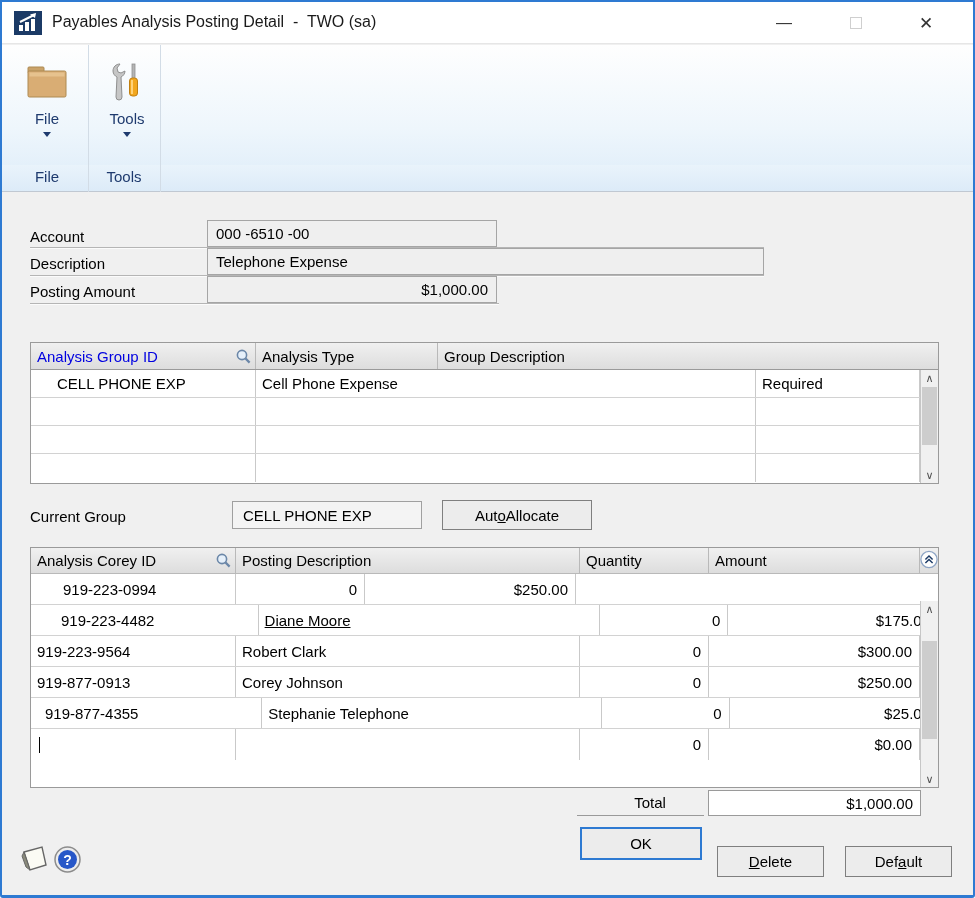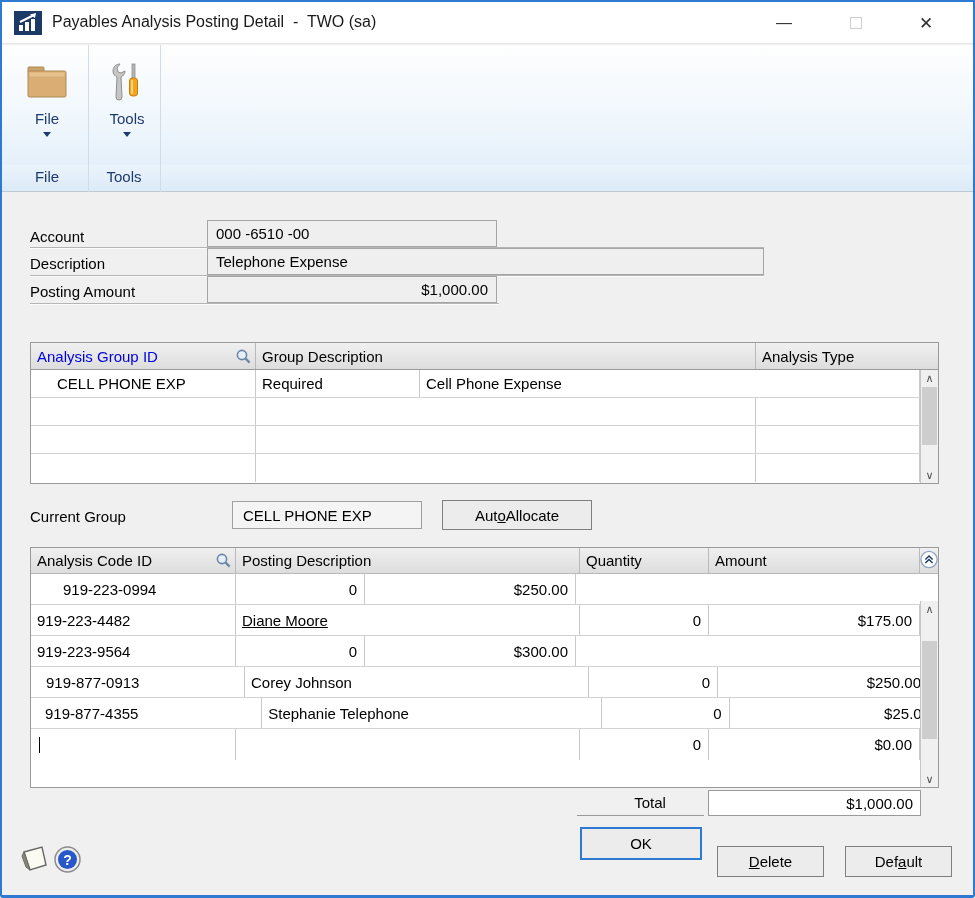--- a/index.html
+++ b/index.html
@@ -149,27 +149,27 @@
 
   <div class="gp-table" style="left:28px;top:340px;width:909px;height:142px;">
     <div class="hdr-row" style="height:27px;">
       <div class="hdr-cell" style="width:225px;">
         <span class="link">Analysis Group ID</span>
         <svg class="lookup" width="17" height="17" viewBox="0 0 17 17">
           <circle cx="7" cy="7" r="4.6" fill="#e6f0fa" stroke="#6b87a8" stroke-width="1.6"></circle>
           <line x1="10.4" y1="10.4" x2="14.6" y2="14.6" stroke="#6b87a8" stroke-width="2.2"></line>
         </svg>
       </div>
+      <div class="hdr-cell" style="width:182px;">Analysis Type</div>
       <div class="hdr-cell" style="width:500px;">Group Description</div>
-      <div class="hdr-cell" style="width:182px;">Analysis Type</div>
     </div>
     <div class="data-row" style="height:28px;">
       <div class="cell" style="width:225px;padding-left:26px;">CELL PHONE EXP</div>
+      <div class="cell" style="width:500px;">Cell Phone Expense</div>
       <div class="cell" style="width:164px;">Required</div>
-      <div class="cell" style="width:500px;">Cell Phone Expense</div>
     </div>
     <div class="data-row" style="height:28px;">
       <div class="cell" style="width:225px;"></div>
       <div class="cell" style="width:500px;"></div>
       <div class="cell" style="width:164px;"></div>
     </div>
     <div class="data-row" style="height:28px;">
       <div class="cell" style="width:225px;"></div>
       <div class="cell" style="width:500px;"></div>
       <div class="cell" style="width:164px;"></div>
@@ -190,21 +190,21 @@
   <div class="cg-box" style="left:230px;top:499px;width:190px;height:28px;">CELL PHONE EXP</div>
   <div class="push-btn" style="left:440px;top:498px;width:150px;height:30px;">
     <span>Aut</span>
       <span class="u">o</span>
       <span> Allocate</span>
   </div>
 
   <div class="gp-table" style="left:28px;top:545px;width:909px;height:241px;">
     <div class="hdr-row" style="height:26px;border-bottom:1px solid #b9b9b9;">
       <div class="hdr-cell" style="width:205px;">
-        <span>Analysis Code ID</span>
+        <span>Analysis Corey ID</span>
         <svg class="lookup" width="17" height="17" viewBox="0 0 17 17">
           <circle cx="7" cy="7" r="4.6" fill="#e6f0fa" stroke="#6b87a8" stroke-width="1.6"></circle>
           <line x1="10.4" y1="10.4" x2="14.6" y2="14.6" stroke="#6b87a8" stroke-width="2.2"></line>
         </svg>
       </div>
       <div class="hdr-cell" style="width:344px;">Posting Description</div>
       <div class="hdr-cell" style="width:129px;">Quantity</div>
       <div class="hdr-cell" style="width:211px;">Amount</div>
       <div class="chev-cell">
         <svg class="chev-btn" viewBox="0 0 20 20">
@@ -214,31 +214,32 @@
         </svg>
       </div>
     </div>
 
     <div class="data-row" style="height:31px;">
       <div class="cell" style="width:205px;padding-left:32px;">919-223-0994</div>
       <div class="cell right" style="width:129px;">0</div>
       <div class="cell right" style="width:211px;">$250.00</div>
     </div>
     <div class="data-row" style="height:31px;">
-      <div class="cell" style="width:205px;">919-223-4482</div>
+      <div class="cell" style="width:205px;margin-left:24px;">919-223-4482</div>
       <div class="cell" style="width:344px;text-decoration:underline;">Diane Moore</div>
       <div class="cell right" style="width:129px;">0</div>
       <div class="cell right" style="width:211px;">$175.00</div>
     </div>
     <div class="data-row" style="height:31px;">
       <div class="cell" style="width:205px;">919-223-9564</div>
+      <div class="cell" style="width:344px;">Robert Clark</div>
       <div class="cell right" style="width:129px;">0</div>
       <div class="cell right" style="width:211px;">$300.00</div>
     </div>
-    <div class="data-row" style="height:31px;justify-content:center;">
+    <div class="data-row" style="height:31px;">
       <div class="cell" style="width:205px;">919-877-0913</div>
       <div class="cell" style="width:344px;">Corey Johnson</div>
       <div class="cell right" style="width:129px;">0</div>
       <div class="cell right" style="width:211px;">$250.00</div>
     </div>
     <div class="data-row" style="height:31px;">
       <div class="cell" style="width:234px;padding-left:14px;">919-877-4355</div>
       <div class="cell" style="width:344px;">Stephanie Telephone</div>
       <div class="cell right" style="width:129px;">0</div>
       <div class="cell right" style="width:211px;">$25.00</div>

